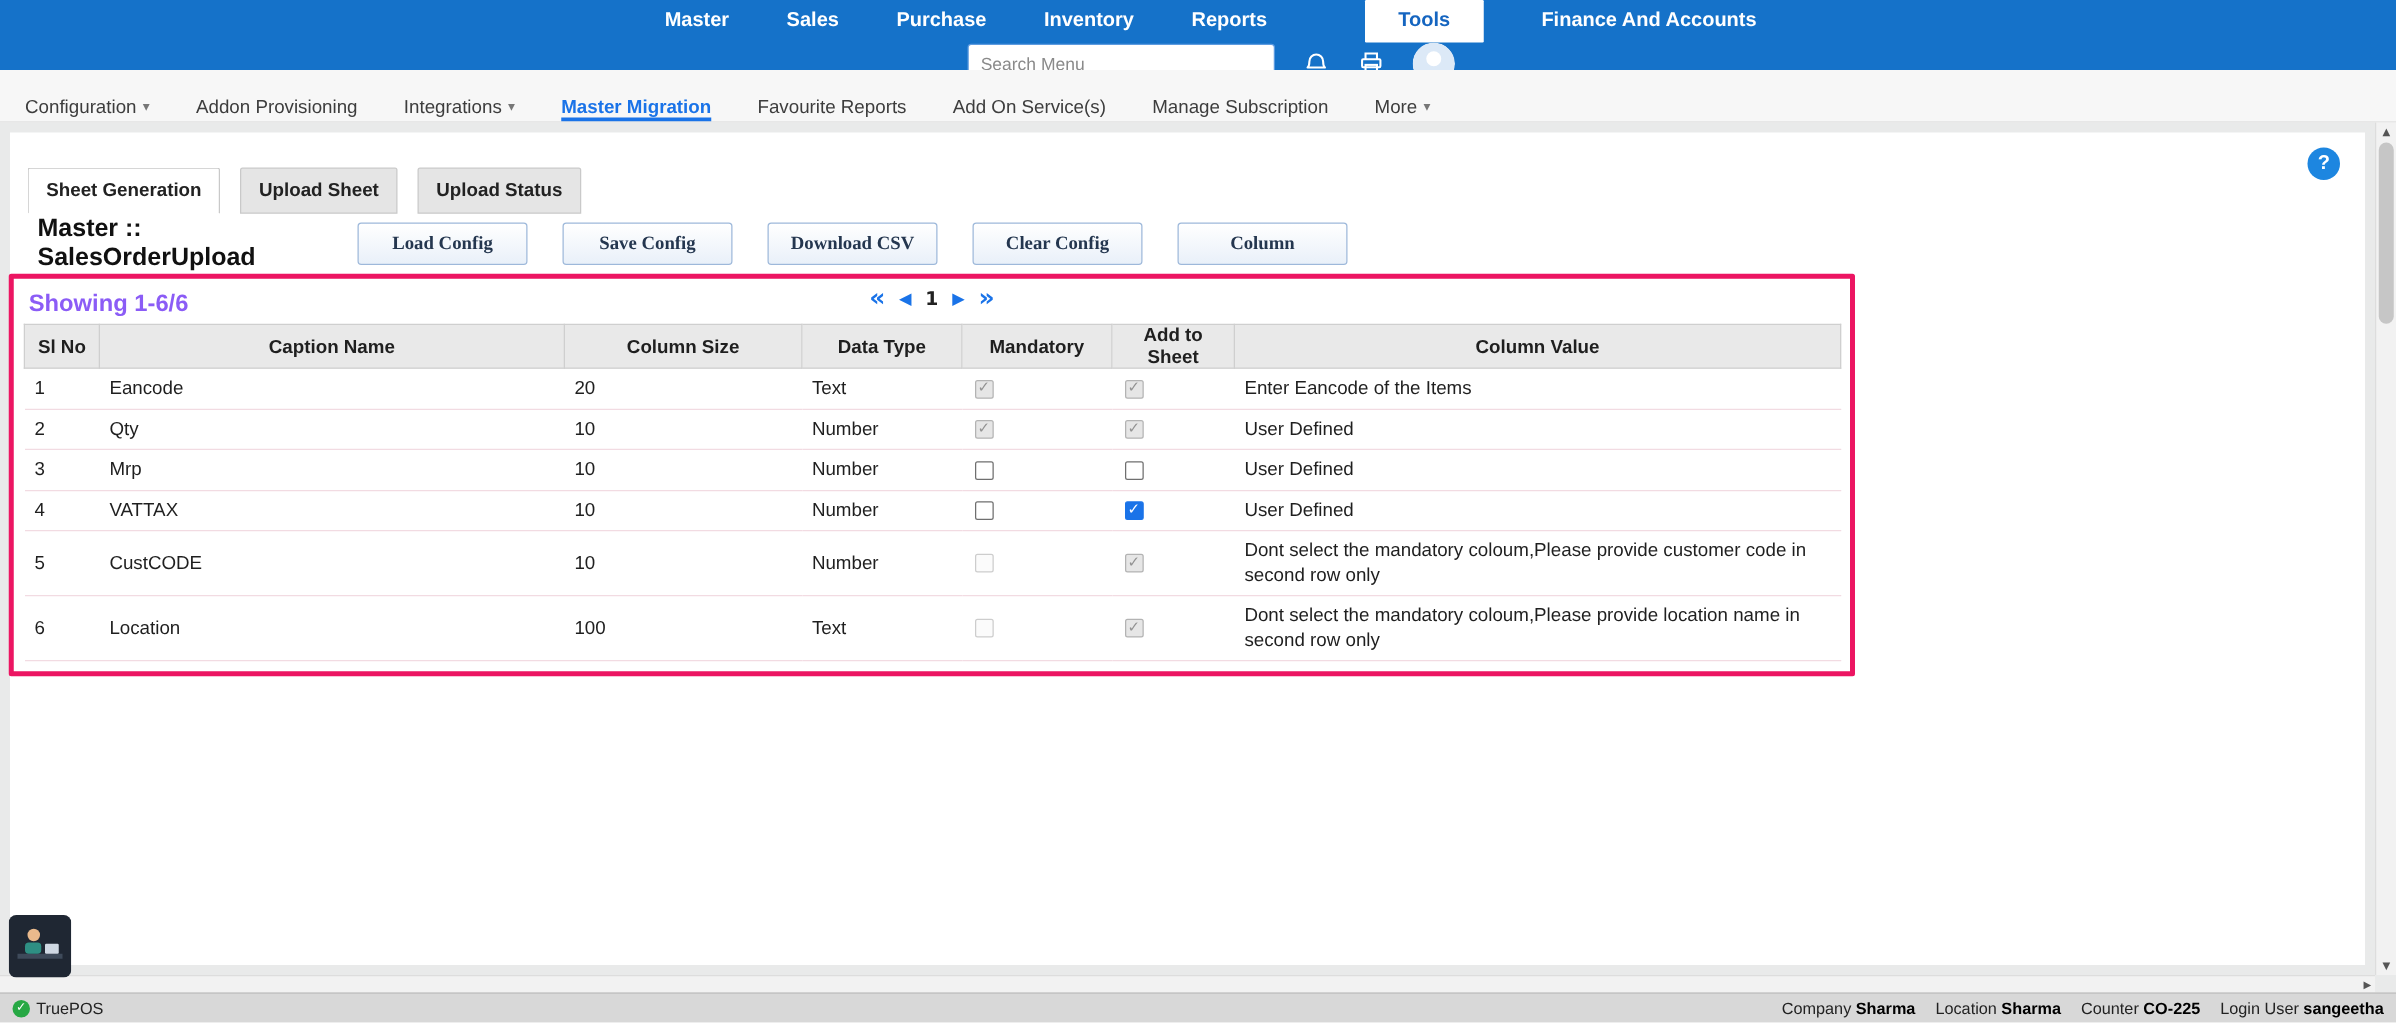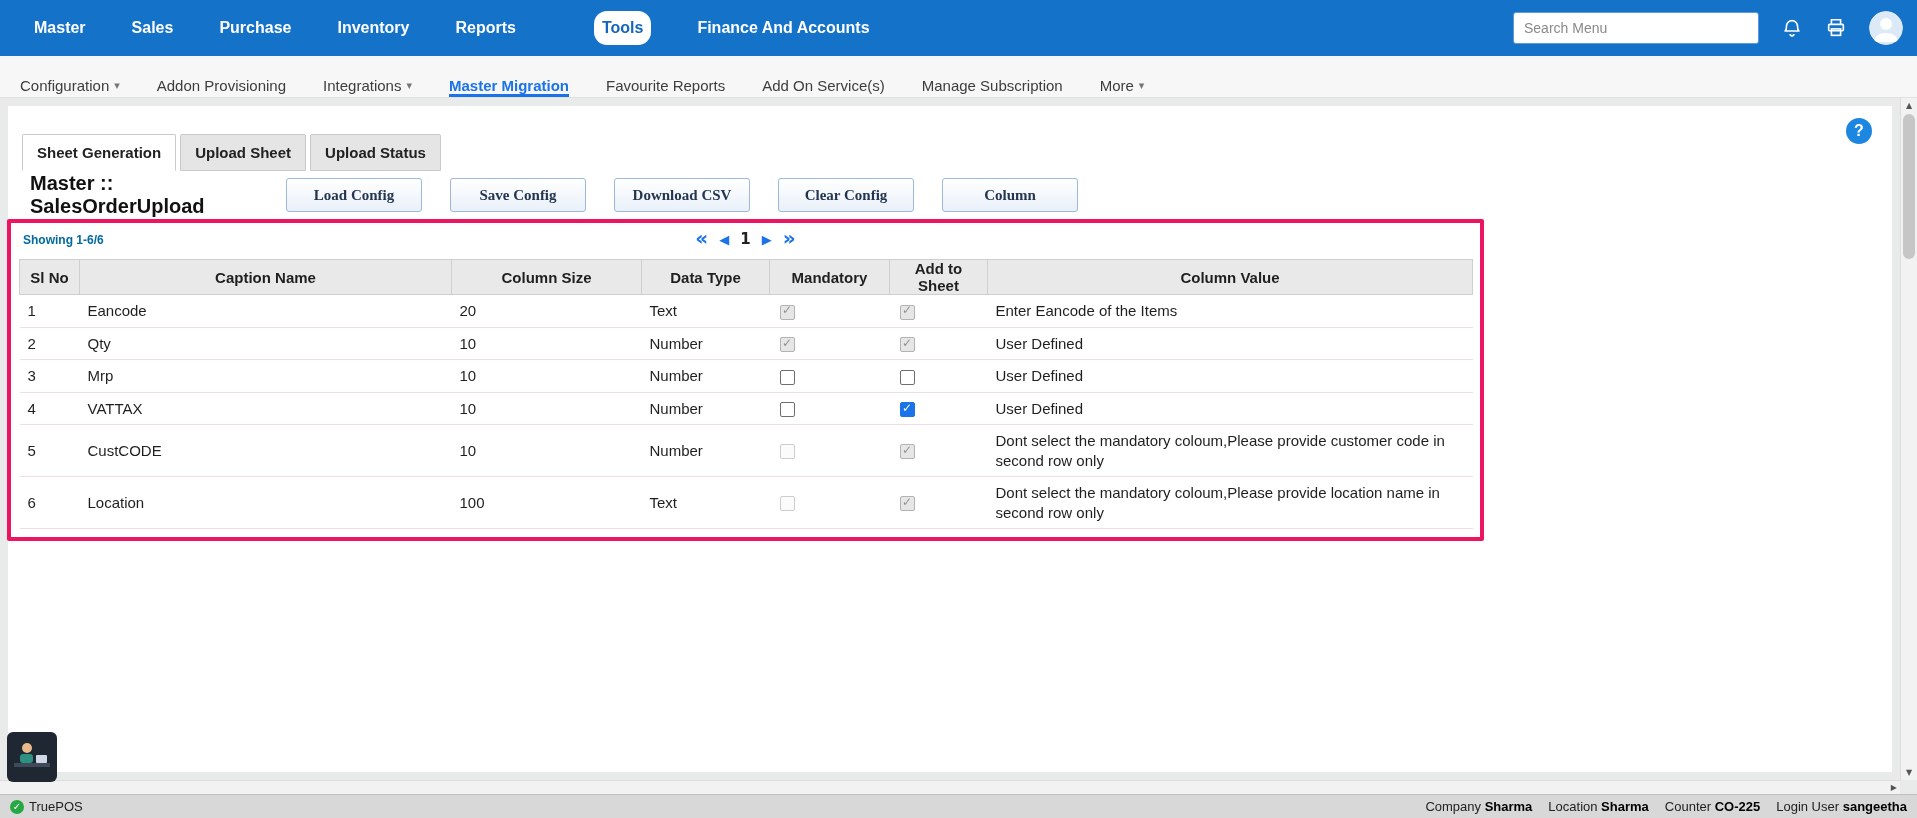--- a/index.html
+++ b/index.html
@@ -1,24 +1,24 @@
 <!DOCTYPE html>
 <html style="--topnav-bg: #1572c9; --accent: #1a73e8; --highlight: #ec1562; --tools-active-color: #1565c0;"><head>
 <meta charset="utf-8">
 <style>
   html,body{margin:0;padding:0;}
   body{background:#e9eaea;font-family:"Liberation Sans","DejaVu Sans",sans-serif;}
   #app{position:relative;width:1917px;height:818px;overflow:hidden;background:#e9eaea;}
 
   
   .topnav{position:absolute;top:0;left:0;right:0;height:56px;background:var(--topnav-bg,#1572c9);
-    display:flex;align-items:center;justify-content:space-between;padding:0 14px 0 34px;box-sizing:border-box;}
+    display:flex;align-items:center;justify-content:space-between;padding:0 14px 0 34px;box-sizing:border-box;flex-direction:column;}
   .tn-items{display:flex;align-items:center;gap:46px;}
   .tn-item{color:#fff;font-size:16px;font-weight:700;cursor:pointer;white-space:nowrap;}
-  .tn-item.active{background:#fff;color:var(--tools-active-color,#1565c0);padding:8px 8px;border-radius:13px;margin-left:32px;}
+  .tn-item.active{background:#fff;color:var(--tools-active-color,#1565c0);padding:8px 27px;border-radius:1px;margin-left:32px;}
   .tn-right{display:flex;align-items:center;gap:22px;}
   .search{width:224px;height:30px;border:1px solid #5d9be0;border-radius:3px;padding:0 10px;font-size:14px;
     color:#000000;outline:none;font-family:inherit;box-sizing:content-box;}
   .search::placeholder{color:#8a8a8a;}
   .icon-btn{cursor:pointer;display:flex;align-items:center;}
   .avatar{width:34px;height:34px;border-radius:50%;overflow:hidden;cursor:pointer;display:flex;}
 
   
   .subnav{position:absolute;top:56px;left:0;right:0;height:42px;background:#f7f7f7;border-bottom:1px solid #e2e2e2;
     display:flex;align-items:center;padding:0 20px;box-sizing:border-box;}
@@ -28,35 +28,35 @@
   .sn-item.active{color:var(--accent,#1a73e8);border-bottom-color:var(--accent,#1a73e8);font-weight:600;}
   .caret{font-family:"DejaVu Sans",sans-serif;font-size:11px;color:#777;}
 
   
   .content{position:absolute;top:98px;left:0;right:17px;bottom:38px;}
   .panel{position:absolute;left:8px;top:8px;right:8px;bottom:8px;background:#fff;}
   .help{position:absolute;top:12px;right:20px;width:26px;height:26px;border-radius:50%;background:#1d86e0;
     color:#fff;font-size:16px;font-weight:700;display:flex;align-items:center;justify-content:center;cursor:pointer;}
 
   .tabs{display:flex;margin:28px 0 0 14px;}
-  .tab{padding:9px 14px;background:#e5e5e5;border:1px solid #c9c9c9;margin-right:4px;font-size:15px;font-weight:700;
+  .tab{padding:9px 14px;background:#e5e5e5;border:1px solid #c9c9c9;margin-right:16px;font-size:15px;font-weight:700;
     color:#222;cursor:pointer;border-radius:2px 2px 0 0;}
   .tab.active{background:#fff;border-bottom-color:#fff;}
 
   .toolbar{display:flex;align-items:center;margin:6px 0 0 22px;height:36px;}
   .breadcrumb{width:256px;font-size:20px;font-weight:700;color:#111;}
   .btns{display:flex;gap:28px;font-family:Liberation Serif, serif;}
   .btn{width:136px;height:34px;background:linear-gradient(#ffffff,#e9f0f9);border:1px solid #9db8da;border-radius:3px;
     font-size:15px;font-weight:600;color:#24364f;cursor:pointer;font-family:inherit;}
 
   
   .grid{margin:6px 0 0 -1px;width:1477px;box-sizing:border-box;border:4px solid var(--highlight,#ec1562);
     border-radius:2px;padding:2px 8px 8px 8px;background:#fff;}
   .grid-top{position:relative;height:34px;}
-  .showing{position:absolute;left:4px;top:8px;font-size:12px;font-weight:600;color:#0369a1;}
+  .showing{position:absolute;left:4px;top:8px;font-size:19px;font-weight:600;color:#8b5cf6;}
   .pager{position:absolute;left:50%;top:5px;transform:translateX(-50%);display:flex;align-items:center;gap:11px;
     font-family:"DejaVu Sans",sans-serif;}
   .pg{color:var(--accent,#1a73e8);font-size:13px;cursor:pointer;line-height:1;}
   .pg.big{font-size:20px;font-weight:700;margin-top:-3px;}
   .pg-num{font-size:15px;font-weight:600;color:#222;}
 
   table{border-collapse:collapse;table-layout:fixed;width:1453px;}
   thead th{background:#e9e9e9;border:1px solid #cfcfcf;height:30px;font-size:15px;font-weight:700;color:#1f1f1f;
     text-align:center;padding:0 6px;}
   tbody td{font-size:15px;color:#1f1f1f;padding:6px 8px;border-bottom:1px solid #f2dbe2;vertical-align:middle;

